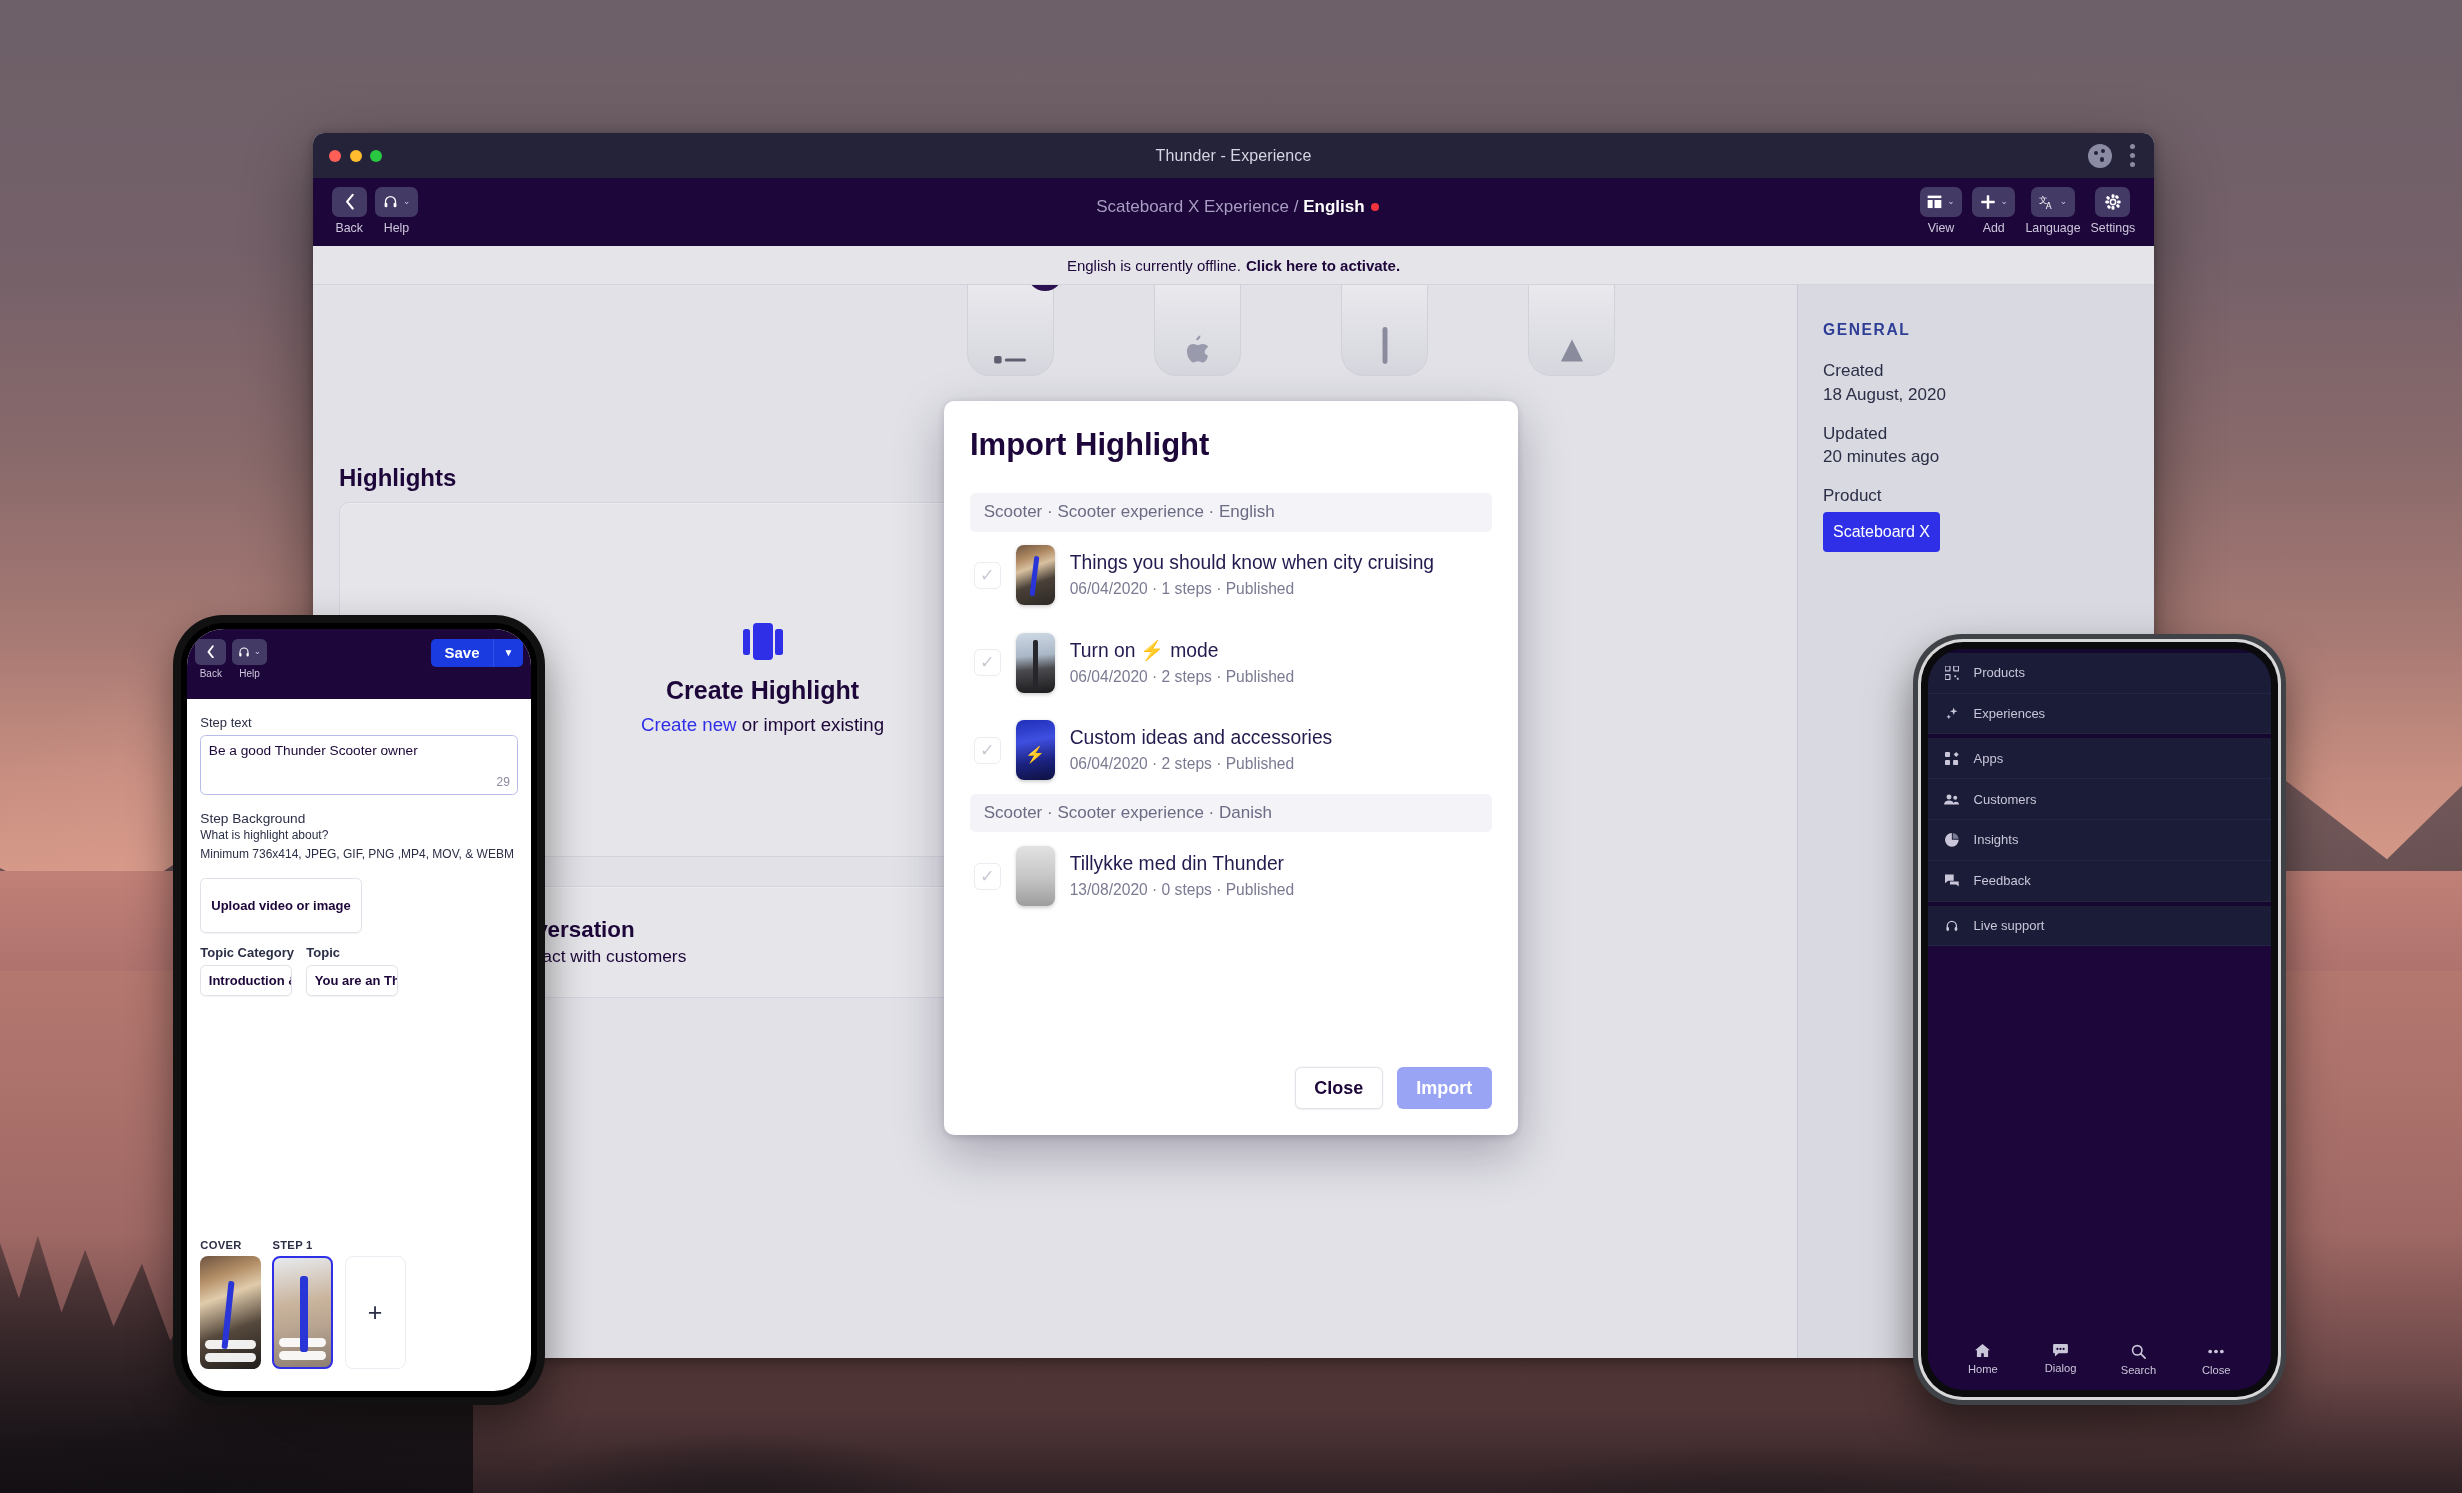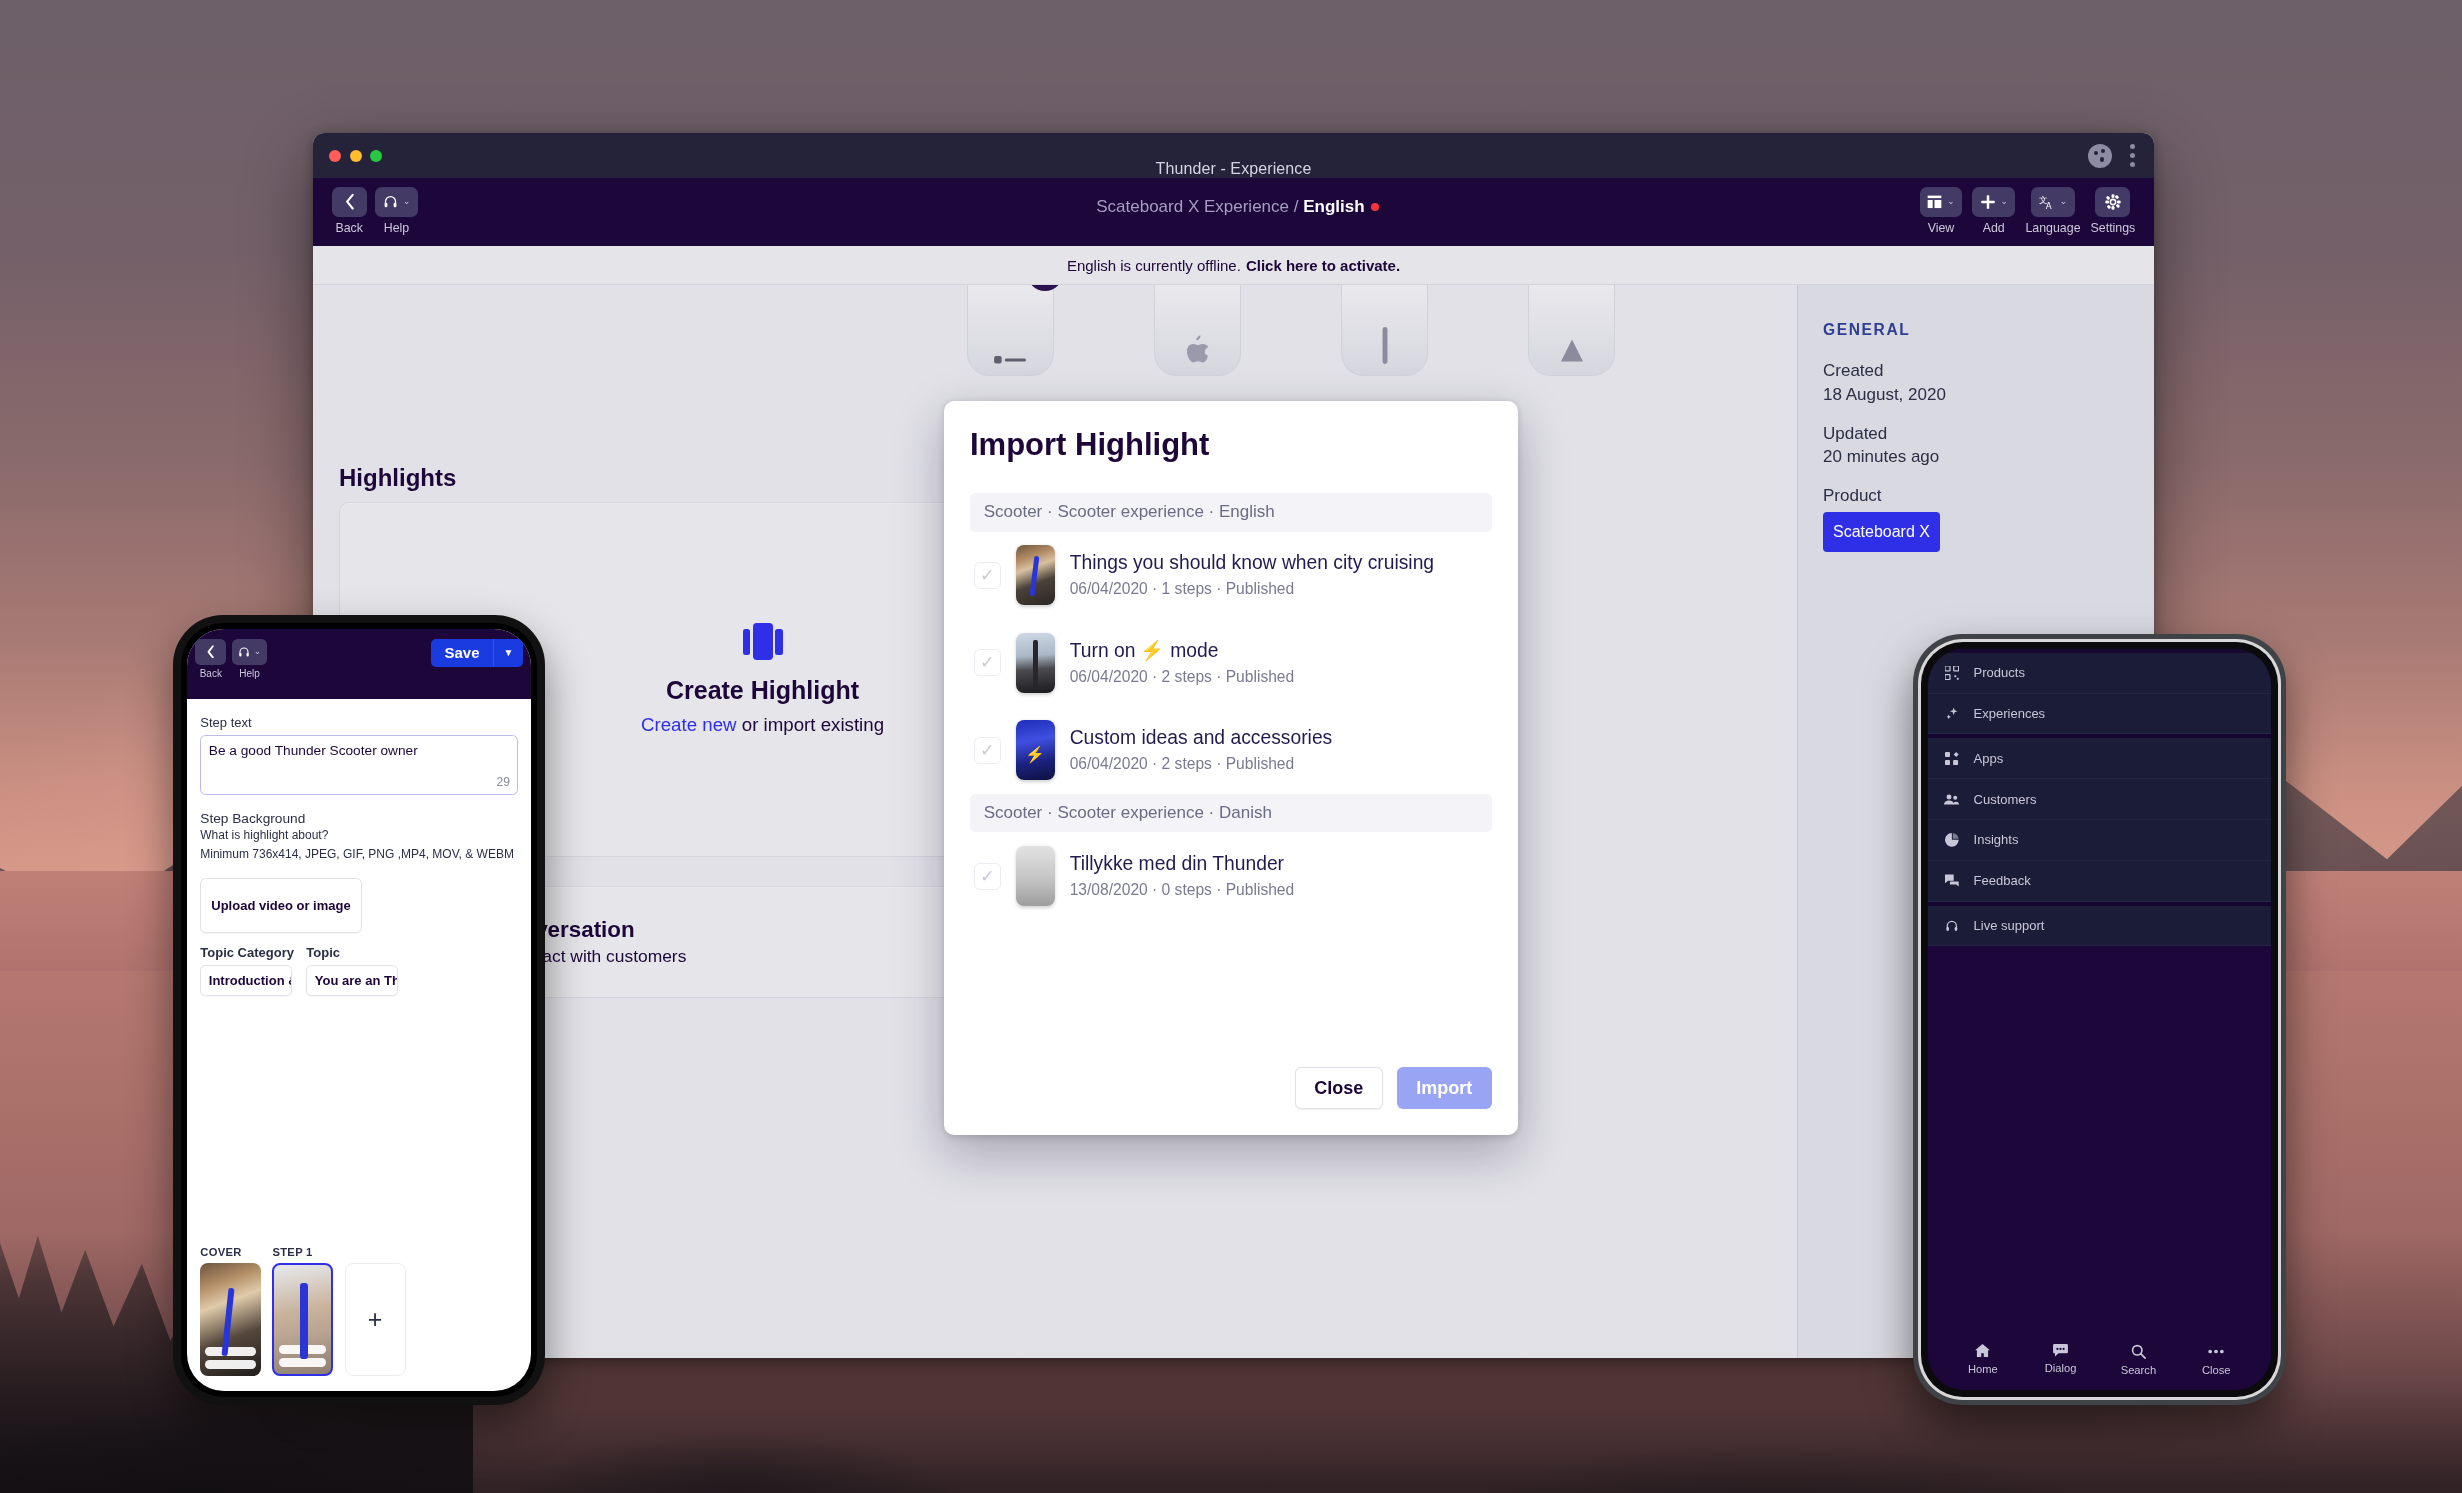--- a/index.html
+++ b/index.html
@@ -56,21 +56,21 @@
 
   
   .win {
     position:absolute; left:313px; top:133px; width:1841px; height:1225px;
     border-radius:11.2px; overflow:hidden;
     box-shadow:0 25px 68px rgba(0,0,0,.45), 0 2.5px 11.2px rgba(0,0,0,.3);
     background:#fff;
   }
   .titlebar {
     height:45px; background:#242339; position:relative;
-    display:flex; align-items:flex-end;
+    display:flex; align-items:center;
   }
   .tl-dots { position:absolute; left:16px; top:50%; transform:translateY(-50%); display:flex; gap:8.7px; }
   .dot { width:12px; height:12px; border-radius:50%; }
   .dot.r{background:#ff5f57;} .dot.y{background:#febc2e;} .dot.g{background:#28c840;}
   .tl-title {
     width:100%; text-align:center; color:#d6d4e2; font-size:16px; letter-spacing:0.1px;
   }
   .tl-right { position:absolute; right:18.7px; top:50%; transform:translateY(-50%); display:flex; align-items:center; gap:18.7px; }
   .cookie { width:24px; height:24px; border-radius:50%; background:#8c8ba4; position:relative; }
   .cookie i { position:absolute; width:4.4px; height:4.4px; border-radius:50%; background:#242339; }
@@ -199,21 +199,21 @@
   .pl-l1 { font-size:13px; color:#2b2f46; margin-bottom:5.6px; }
   .pl-ta { border:0.6px solid #b9bce8; border-radius:5.6px; height:60px; padding:6.8px 7.5px; position:relative; }
   .pl-ta .val { font-size:13.7px; color:#1d0639; }
   .pl-ta .cnt { position:absolute; right:6.8px; bottom:5px; font-size:12px; color:#8a8aa0; }
   .pl-h2 { font-size:13.7px; color:#2b2f46; font-weight:500; margin-top:16px; }
   .pl-p { font-size:12px; color:#2b2f46; line-height:1.45; margin-top:1.2px; }
   .pl-upload { display:inline-block; margin-top:15px; border:0.6px solid #e1e1e9; border-radius:5.6px; padding:19px 10px; font-size:13px; font-weight:bold; color:#1d0639; box-shadow:0 0.6px 1.2px rgba(0,0,0,.05); }
   .pl-selrow { display:flex; gap:12.4px; margin-top:12px;font-weight:bold; }
   .pl-sel-lab { font-size:13px; color:#2b2f46; margin-bottom:5px; }
   .pl-sel { width:92px; border:0.6px solid #e1e1e9; border-radius:5.6px; padding:6.8px 7.5px; font-size:13px; color:#1d0639; display:flex; justify-content:space-between; align-items:center; box-shadow:0 0.6px 1.2px rgba(0,0,0,.05); overflow:hidden; white-space:nowrap;gap:17px; }
-  .pl-strip { position:absolute; left:0; right:0; bottom:15px; padding:0 13.7px; }
+  .pl-strip { position:absolute; left:0; right:0; bottom:22px; padding:0 13.7px; }
   .pl-cap { font-size:11.2px; font-weight:bold; color:#2b2f46; letter-spacing:0.3px; margin-bottom:5.6px; }
   .pl-thumbs { display:flex; gap:11.2px; align-items:flex-start; }
   .pl-th { width:61px; height:113px; border-radius:8px; overflow:hidden; position:relative; }
   .pl-th.cover { background:linear-gradient(160deg,#6e5440 0%,#b48f67 20%,#e0cbab 36%,#55483c 64%,#201d1b 100%); }
   .pl-th.cover::after { content:""; position:absolute; left:40%; top:22%; width:6.2px; height:60%; background:#2a35d8; transform:rotate(6deg); border-radius:2.5px; }
   .pl-th.step { background:linear-gradient(170deg,#e7eaee 0%,#c9b39c 42%,#b9a591 62%,#8d7f73 100%); border:2.5px solid #2f2fe8; }
   .pl-th.step::after { content:""; position:absolute; left:44%; top:16%; width:8.7px; height:70%; background:#2a35d8; border-radius:3.1px; }
   .pl-th .bars { position:absolute; left:5px; right:5px; bottom:7.5px; }
   .pl-th .bars i { display:block; height:8.7px; background:rgba(255,255,255,.92); border-radius:4.4px; margin-top:4.4px; }
   .pl-add { width:61px; height:113px; border-radius:8px; border:0.6px solid #ececf2; display:flex; align-items:center; justify-content:center; font-size:25px; color:#2b2f46; font-weight:300; }

